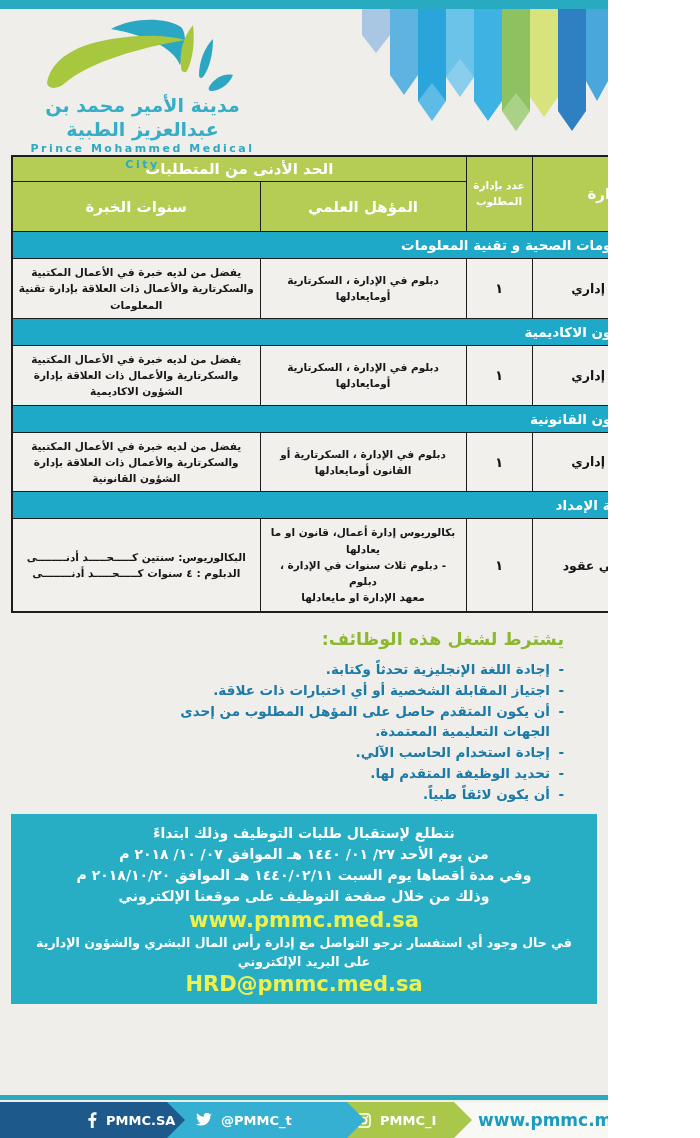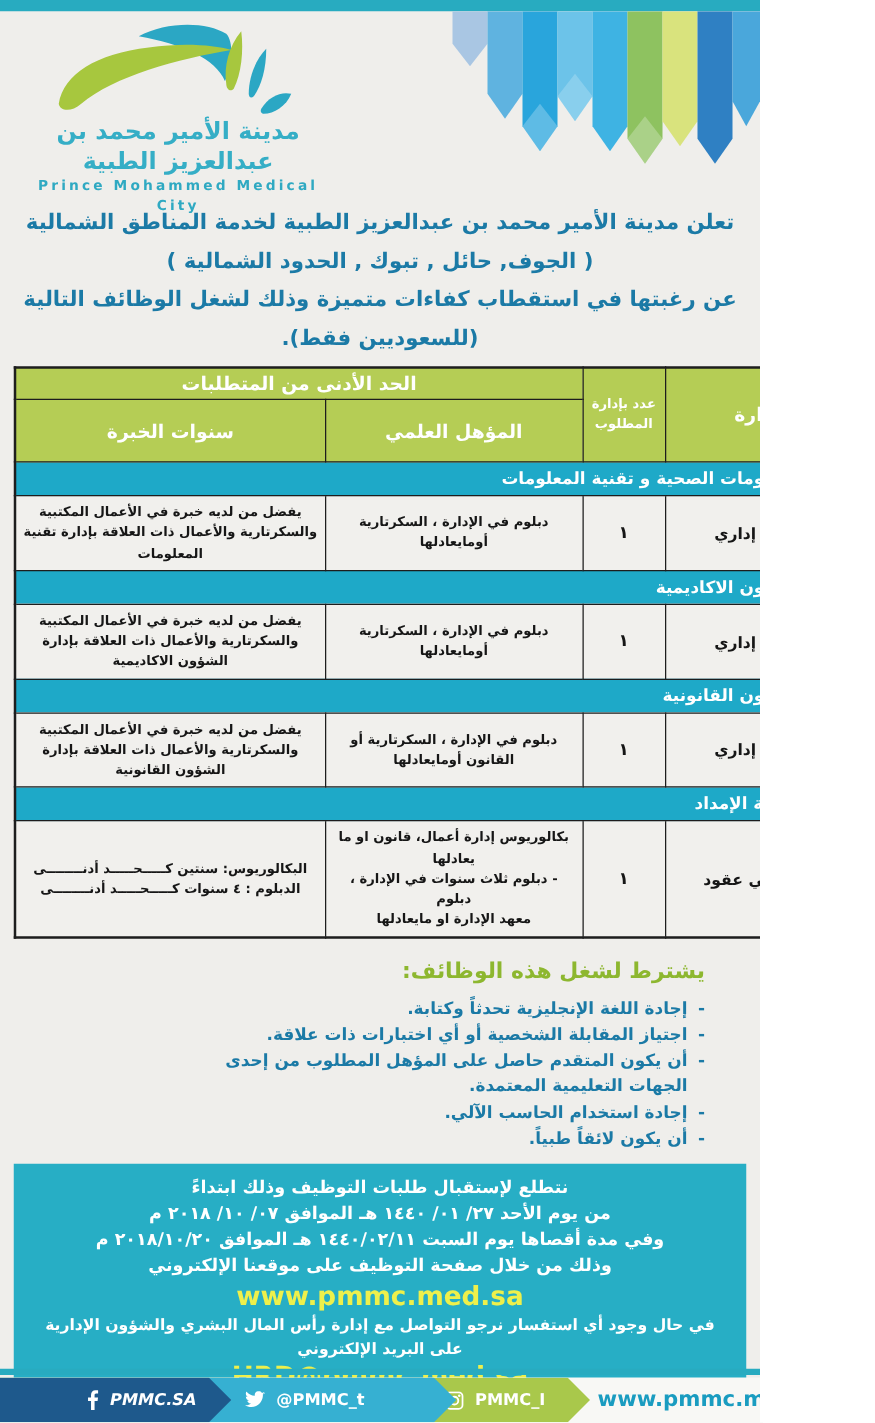--- a/index.html
+++ b/index.html
@@ -76,22 +76,22 @@
   .bar { position:relative; height:36px; margin-top:2px; background:#f8f8f5; }
   .seg {
     position:absolute; top:0; bottom:0; left:0; display:flex; align-items:center;
     color:#ffffff; font-size:13px; font-weight:bold; cursor:pointer;
   }
   .seg svg { margin-right:9px; flex:none; }
   .seg-ig { width:472px; background:#a9c84b; z-index:1; padding-left:356px;
     clip-path:polygon(0 0, 454px 0, 100% 50%, 454px 100%, 0 100%); }
   .seg-tw { width:365px; background:#36b0d2; z-index:2; padding-left:196px;
     clip-path:polygon(0 0, 347px 0, 100% 50%, 347px 100%, 0 100%); }
-  .seg-fb { width:185px; background:#1e598c; z-index:3; padding-left:70px;
-    clip-path:polygon(0 0, 167px 0, 100% 50%, 167px 100%, 0 100%);font-style:italic; }
+  .seg-fb { width:185px; background:#1e598c; z-index:3; padding-left:88px;
+    clip-path:polygon(0 0, 167px 0, 100% 50%, 167px 100%, 0 100%); }
   .bar-url {
     position:absolute; left:478px; top:0; bottom:0; z-index:4;
     display:flex; align-items:center; color:#1a9cc0; font-size:17px; font-weight:bold;
     direction:ltr; cursor:pointer;
   }
 </style>
 </head>
 <body>
 
 <div class="page">
@@ -120,26 +120,20 @@
         <path fill="#a7c73e" d="M4,66 C8,42 34,26 76,21 C104,17 128,19 142,23 C100,30 48,44 22,66 C14,73 5,72 4,66 Z"></path>
         <path fill="#a7c73e" d="M138,50 C136,36 140,20 150,8 C152,24 150,42 144,54 C141,57 138,54 138,50 Z"></path>
         <path fill="#2ba7c4" d="M156,58 C156,44 162,30 170,22 C170,38 166,52 160,60 C158,62 156,61 156,58 Z"></path>
         <path fill="#2ba7c4" d="M166,70 C172,60 182,56 190,58 C186,68 176,74 168,74 C166,74 165,72 166,70 Z"></path>
       </svg>
       <div class="logo-ar">مدينة الأمير محمد بن عبدالعزيز الطبية</div>
       <div class="logo-en">Prince Mohammed Medical City</div>
     </div>
   </div>
 
-  <div class="intro">
-    <div>تعلن مدينة الأمير محمد بن عبدالعزيز الطبية لخدمة المناطق الشمالية</div>
-    <div>( الجوف, حائل , تبوك , الحدود الشمالية )</div>
-    <div>عن رغبتها في استقطاب كفاءات متميزة وذلك لشغل الوظائف التالية</div>
-    <div>(للسعوديين فقط).</div>
-  </div>
 
   <table class="jobs">
     <colgroup>
         <col class="c-dept">
         <col class="c-count">
         <col class="c-qual">
         <col class="c-exp">
       </colgroup>
     <thead>
       <tr class="th-top">
@@ -205,20 +199,21 @@
     </tbody>
   </table>
 
   <div class="req">
     <div class="req-title">يشترط لشغل هذه الوظائف:</div>
     <ul class="req-list">
       <li>إجادة اللغة الإنجليزية تحدثاً وكتابة.</li>
       <li>اجتياز المقابلة الشخصية أو أي اختبارات ذات علاقة.</li>
       <li>أن يكون المتقدم حاصل على المؤهل المطلوب من إحدى الجهات التعليمية المعتمدة.</li>
       <li>إجادة استخدام الحاسب الآلي.</li>
+      <li>تحديد الوظيفة المتقدم لها.</li>
       <li>أن يكون لائقاً طبياً.</li>
     </ul>
   </div>
 
   <div class="notice">
     <div class="n-line">نتطلع لإستقبال طلبات التوظيف وذلك ابتداءً</div>
     <div class="n-line">من يوم الأحد ٢٧/ ٠١/ ١٤٤٠ هـ الموافق ٠٧/ ١٠/ ٢٠١٨ م</div>
     <div class="n-line">وفي مدة أقصاها يوم السبت ١٤٤٠/٠٢/١١ هـ الموافق ٢٠١٨/١٠/٢٠ م</div>
     <div class="n-line">وذلك من خلال صفحة التوظيف على موقعنا الإلكتروني</div>
     <a class="n-link">www.pmmc.med.sa</a>

